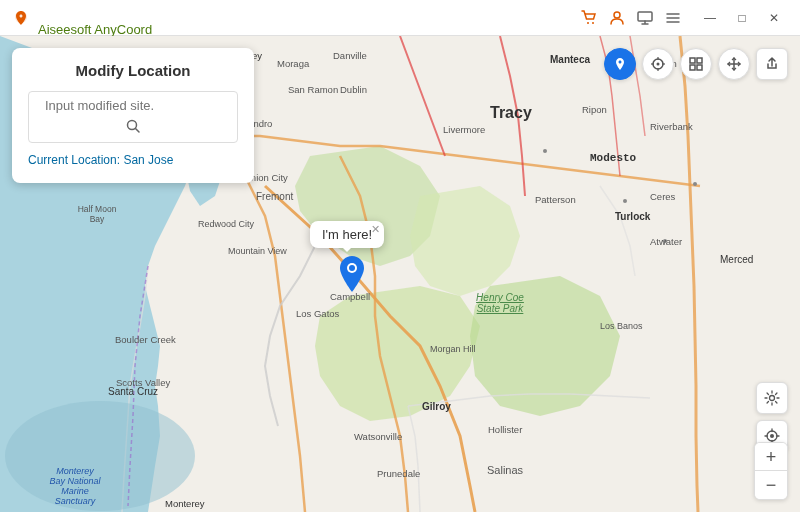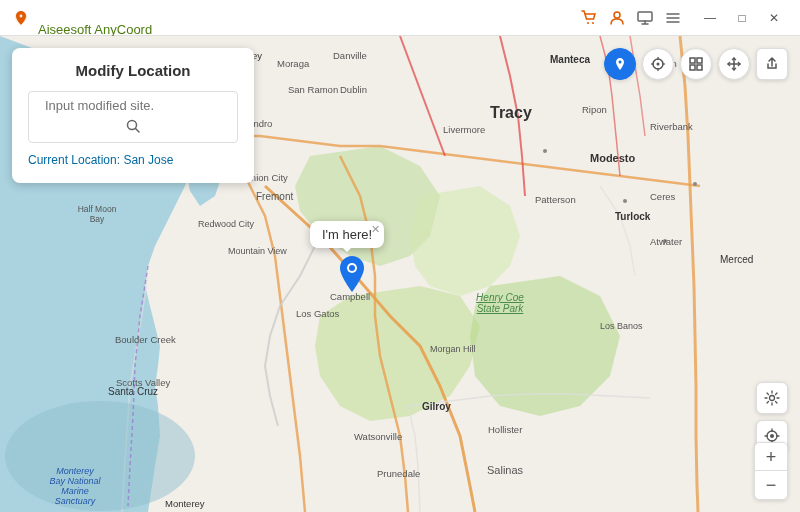--- a/index.html
+++ b/index.html
@@ -222,21 +222,21 @@
     <span style="position:absolute;left:333px;top:14px;font-size:9.5px;color:#555;">Danville</span>
     <span style="position:absolute;left:550px;top:18px;font-size:10px;color:#333;font-weight:600;">Manteca</span>
     <span style="position:absolute;left:643px;top:22px;font-size:9.5px;color:#555;">Escalon</span>
     <span style="position:absolute;left:288px;top:48px;font-size:9.5px;color:#555;">San Ramon</span>
     <span style="position:absolute;left:340px;top:48px;font-size:9.5px;color:#555;">Dublin</span>
     <span style="position:absolute;left:490px;top:68px;font-size:16px;color:#333;font-weight:700;">Tracy</span>
     <span style="position:absolute;left:582px;top:68px;font-size:9.5px;color:#555;">Ripon</span>
     <span style="position:absolute;left:650px;top:85px;font-size:9.5px;color:#555;">Riverbank</span>
     <span style="position:absolute;left:218px;top:82px;font-size:9.5px;color:#555;">San Leandro</span>
     <span style="position:absolute;left:400px;top:88px;font-size:9.5px;color:#555;margin-left:43px;">Livermore</span>
-    <span style="position:absolute;left:590px;top:116px;font-size:11px;color:#333;font-weight:600;">Modesto</span>
+    <span style="position:absolute;left:590px;top:116px;font-size:11px;color:#333;font-weight:600;font-family:Liberation Mono, monospace;">Modesto</span>
     <span style="position:absolute;left:650px;top:155px;font-size:9.5px;color:#555;">Ceres</span>
     <span style="position:absolute;left:216px;top:112px;font-size:9.5px;color:#555;">Hayward</span>
     <span style="position:absolute;left:220px;top:136px;font-size:9.5px;color:#555;padding-left:24px;">Union City</span>
     <span style="position:absolute;left:256px;top:155px;font-size:10px;color:#555;">Fremont</span>
     <span style="position:absolute;left:535px;top:158px;font-size:9.5px;color:#555;">Patterson</span>
     <span style="position:absolute;left:615px;top:175px;font-size:10px;color:#333;font-weight:600;">Turlock</span>
     <span style="position:absolute;left:72px;top:168px;font-size:8.5px;color:#555;text-align:center;width:50px;">Half Moon Bay</span>
     <span style="position:absolute;left:198px;top:183px;font-size:9px;color:#555;">Redwood City</span>
     <span style="position:absolute;left:228px;top:210px;font-size:9px;color:#555;">Mountain View</span>
     <span style="position:absolute;left:296px;top:272px;font-size:9.5px;color:#555;">Los Gatos</span>

